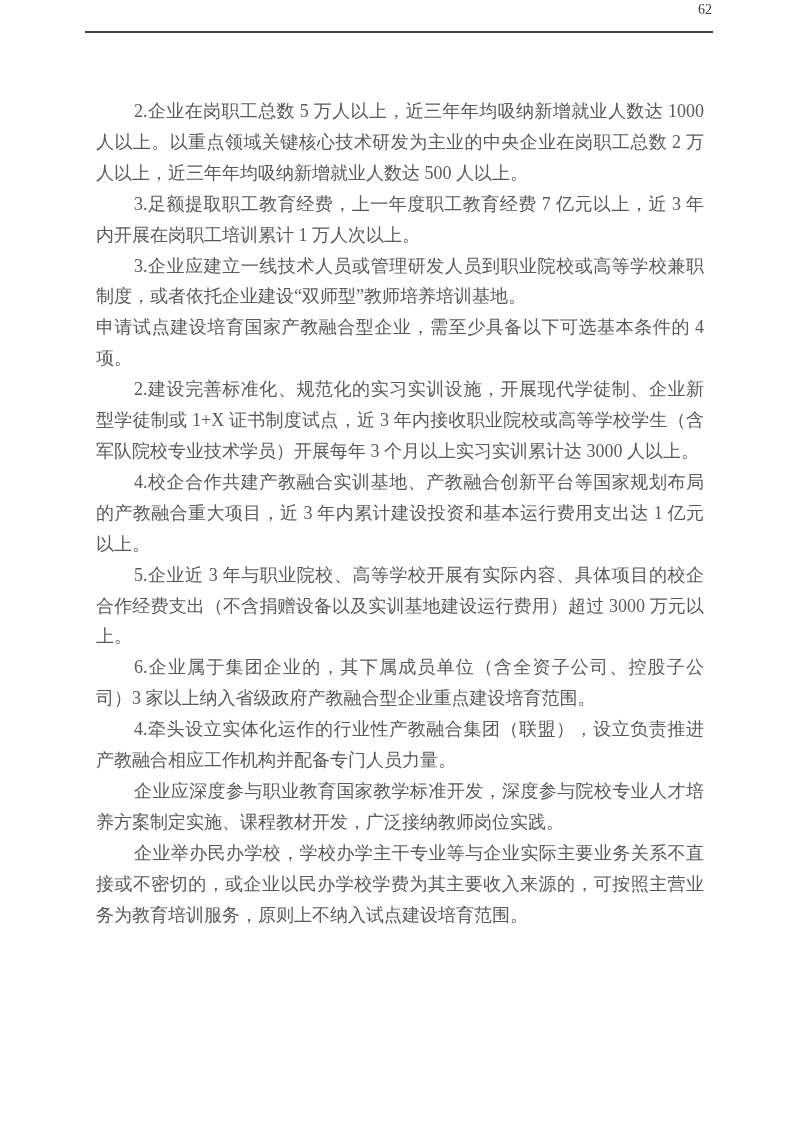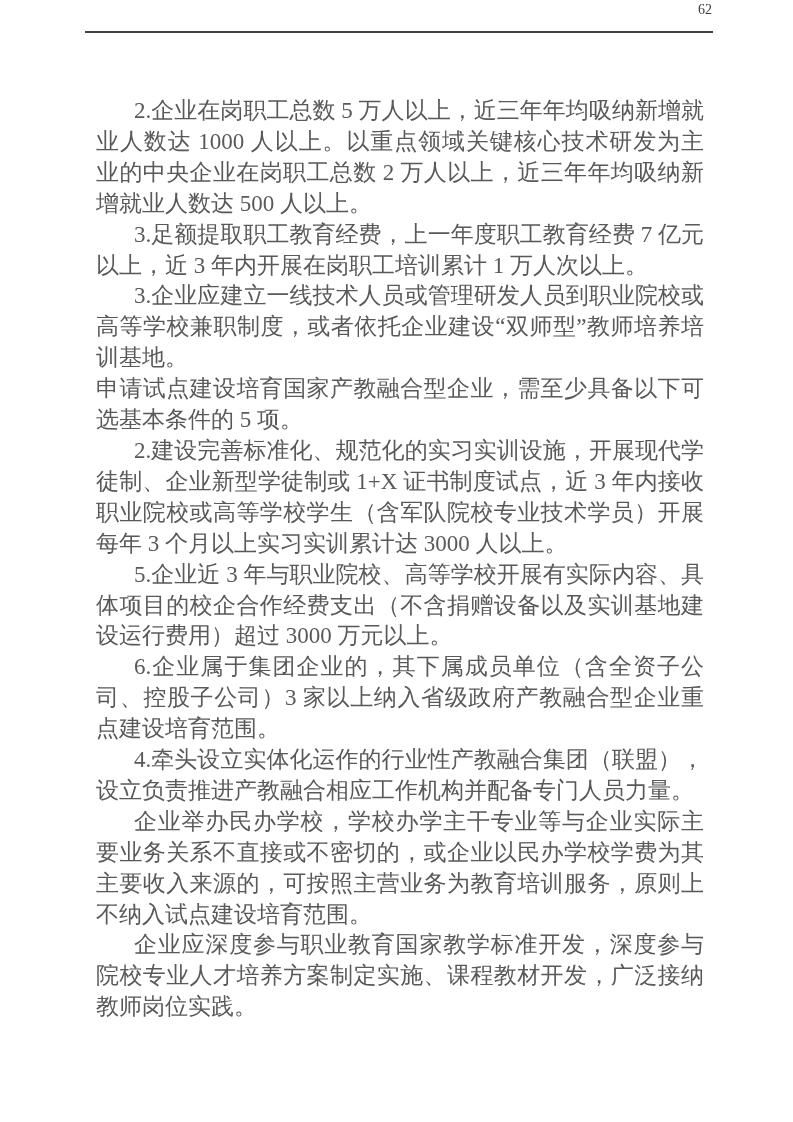--- a/index.html
+++ b/index.html
@@ -37,21 +37,21 @@
     width: 628px;
     height: 2px;
     background: var(--header-rule);
   }
   .content {
     position: absolute;
     top: 96px;
     left: 96px;
     width: 608px;
     color: var(--text);
-    font-size: 23px;
+    font-size: 18px;
     line-height: 30.9px;
     text-align: justify;
     text-justify: inter-ideograph;
   }
   .content p {
     margin: 0;
     word-break: break-all;
   }
   .content p.indent {
     text-indent: 38px;
@@ -61,21 +61,22 @@
 <body>
 
 <div class="page">
   <span class="page-num">62</span>
   <div class="header-rule"></div>
 
   <div class="content">
     <p class="indent">2.企业在岗职工总数 5 万人以上，近三年年均吸纳新增就业人数达 1000 人以上。以重点领域关键核心技术研发为主业的中央企业在岗职工总数 2 万人以上，近三年年均吸纳新增就业人数达 500 人以上。</p>
       <p class="indent">3.足额提取职工教育经费，上一年度职工教育经费 7 亿元以上，近 3 年内开展在岗职工培训累计 1 万人次以上。</p>
       <p class="indent">3.企业应建立一线技术人员或管理研发人员到职业院校或高等学校兼职制度，或者依托企业建设“双师型”教师培养培训基地。</p>
-      <p>申请试点建设培育国家产教融合型企业，需至少具备以下可选基本条件的 5 项。</p>
+      <p>申请试点建设培育国家产教融合型企业，需至少具备以下可选基本条件的 4 项。</p>
       <p class="indent">2.建设完善标准化、规范化的实习实训设施，开展现代学徒制、企业新型学徒制或 1+X 证书制度试点，近 3 年内接收职业院校或高等学校学生（含军队院校专业技术学员）开展每年 3 个月以上实习实训累计达 3000 人以上。</p>
+      <p class="indent">4.校企合作共建产教融合实训基地、产教融合创新平台等国家规划布局的产教融合重大项目，近 3 年内累计建设投资和基本运行费用支出达 1 亿元以上。</p>
       <p class="indent">5.企业近 3 年与职业院校、高等学校开展有实际内容、具体项目的校企合作经费支出（不含捐赠设备以及实训基地建设运行费用）超过 3000 万元以上。</p>
       <p class="indent">6.企业属于集团企业的，其下属成员单位（含全资子公司、控股子公司）3 家以上纳入省级政府产教融合型企业重点建设培育范围。</p>
       <p class="indent">4.牵头设立实体化运作的行业性产教融合集团（联盟），设立负责推进产教融合相应工作机构并配备专门人员力量。</p>
+      <p class="indent">企业应深度参与职业教育国家教学标准开发，深度参与院校专业人才培养方案制定实施、课程教材开发，广泛接纳教师岗位实践。</p>
       <p class="indent">企业举办民办学校，学校办学主干专业等与企业实际主要业务关系不直接或不密切的，或企业以民办学校学费为其主要收入来源的，可按照主营业务为教育培训服务，原则上不纳入试点建设培育范围。</p>
-      <p class="indent">企业应深度参与职业教育国家教学标准开发，深度参与院校专业人才培养方案制定实施、课程教材开发，广泛接纳教师岗位实践。</p>
   </div>
 </div>
 
 </body></html>

